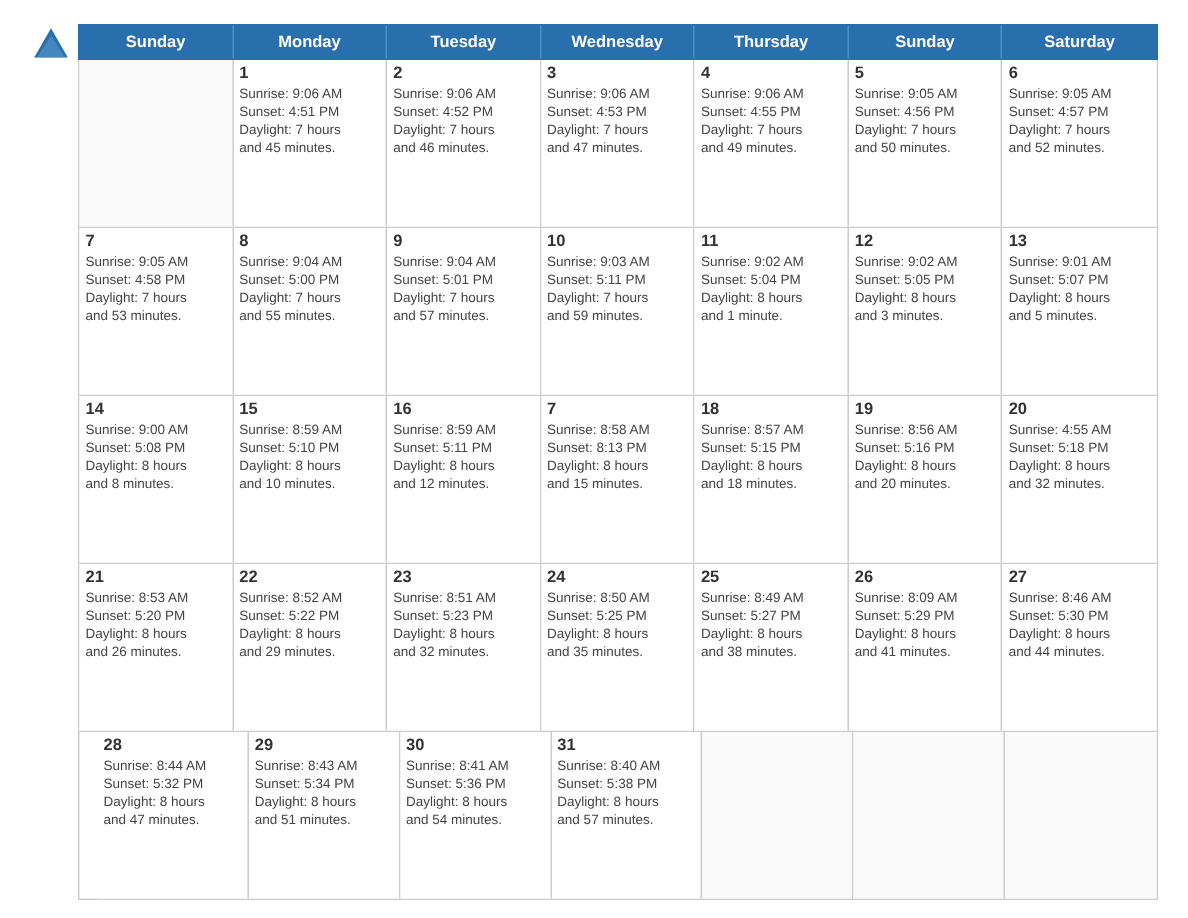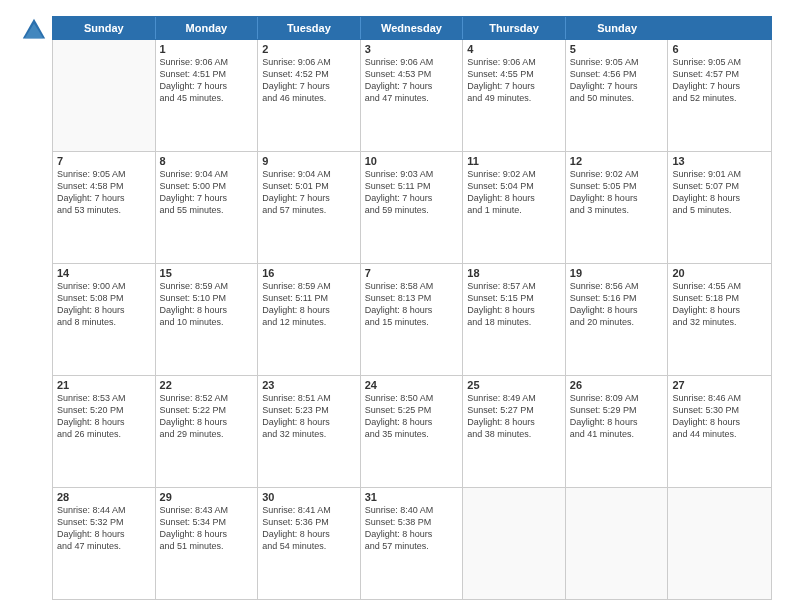--- a/index.html
+++ b/index.html
@@ -87,21 +87,21 @@
       border-left: 1px solid #ccc;
       border-right: 1px solid #ccc;
       border-bottom: 1px solid #ccc;
     }
     .cal-row {
       display: grid;
       grid-template-columns: repeat(7, 1fr);
       flex: 1;
       border-bottom: 1px solid #ccc;
     }
-    .cal-row:last-child { border-bottom: none; }
+    .cal-row:last-child { border-bottom: none; margin-left: 12px; }
     .cal-cell {
       border-right: 1px solid #ccc;
       padding: 3px 4px;
       font-size: 9px;
       color: #444;
       background: #fff;
       min-height: 0;
       overflow: hidden;
     }
     .cal-cell:last-child { border-right: none; }
@@ -140,20 +140,21 @@
   </div>
 
   <div class="calendar">
     <div class="cal-header" id="cal-header">
         <div class="cal-header-cell">Sunday</div>
         <div class="cal-header-cell">Monday</div>
         <div class="cal-header-cell">Tuesday</div>
         <div class="cal-header-cell">Wednesday</div>
         <div class="cal-header-cell">Thursday</div>
         <div class="cal-header-cell">Sunday</div>
+        <div class="cal-header-cell">Saturday</div>
       </div>
     <div class="cal-body" id="cal-body">
         <div class="cal-row">
           <div class="cal-cell empty"></div>
           <div class="cal-cell">
             <div class="day-number">1</div>
             <div class="cell-line">Sunrise: 9:06 AM</div>
             <div class="cell-line">Sunset: 4:51 PM</div>
             <div class="cell-line">Daylight: 7 hours</div>
             <div class="cell-line">and 45 minutes.</div>

